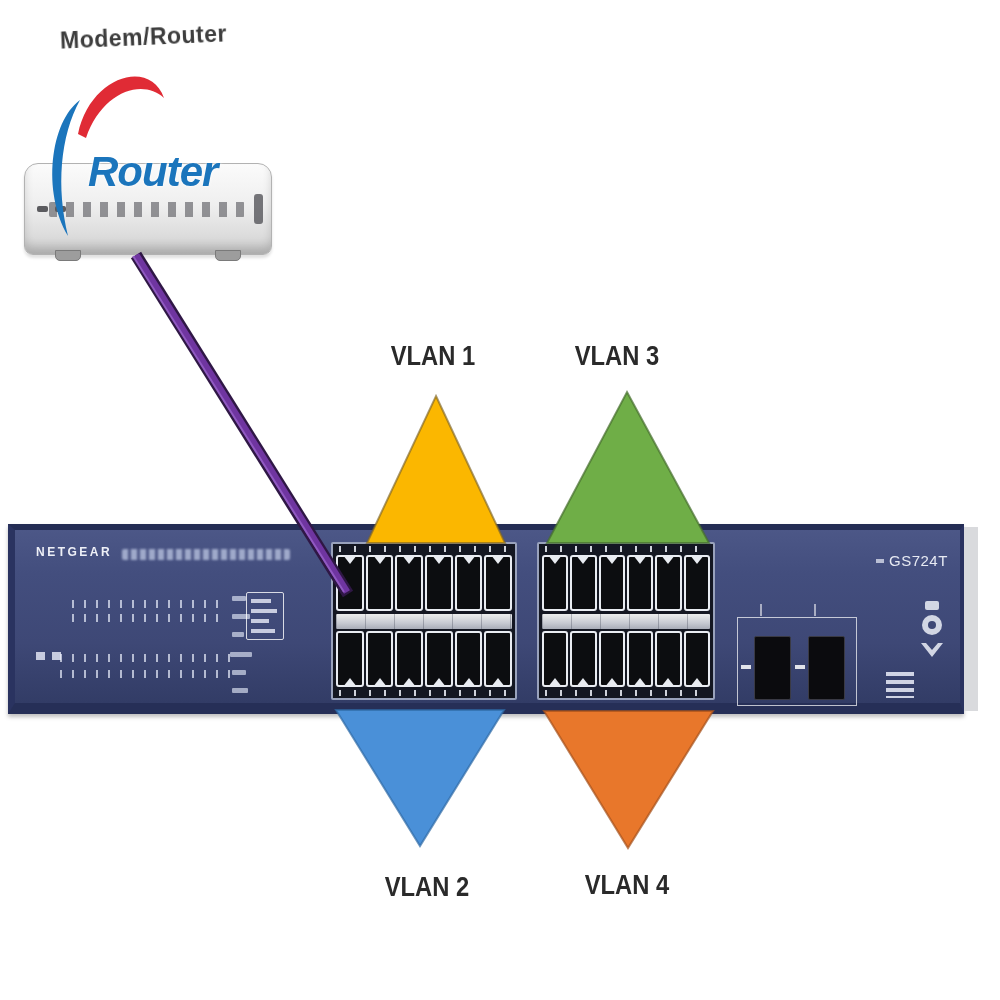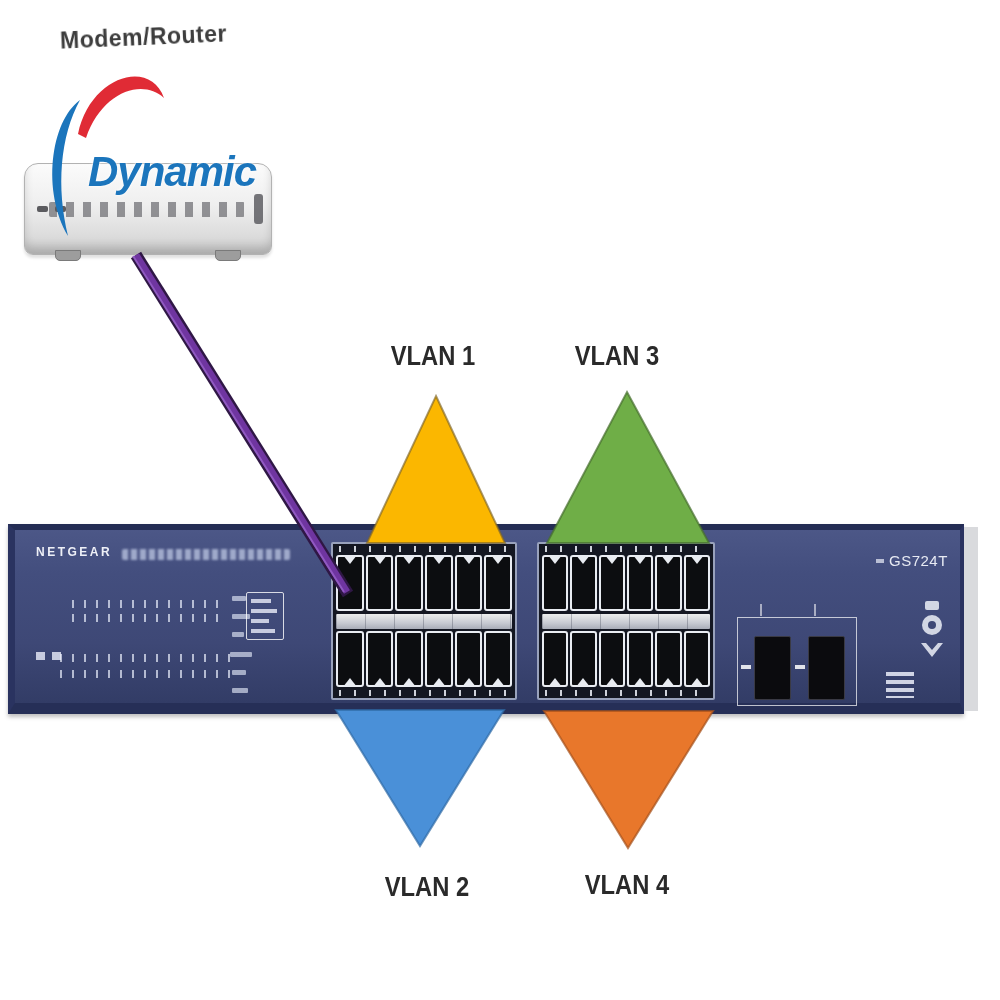--- a/index.html
+++ b/index.html
@@ -147,21 +147,21 @@
   <div class="modem-notch"></div>
   <div class="modem-foot left"></div>
   <div class="modem-foot right"></div>
 </div>
 
 <div class="abs logo">
   <svg width="215" height="205" viewBox="0 0 215 205">
     <path d="M42 48 C 12 70, 4 140, 30 184 C 18 136, 22 84, 42 48 Z" fill="#1b75bc"></path>
     <path d="M40 82 C 52 24, 112 6, 126 46 C 104 26, 64 40, 48 86 Z" fill="#e02b35"></path>
   </svg>
-  <span class="logo-text">Dynamic</span>
+  <span class="logo-text">Router</span>
 </div>
 
 <div class="abs switch"></div>
 <div class="abs right-cap"></div>
 
 <div class="abs brand">NETGEAR</div>
 <div class="abs model-blur"></div>
 
 <div class="abs led-row" style="left:72px;top:600px;width:156px;"></div>
 <div class="abs led-row" style="left:72px;top:614px;width:156px;"></div>

